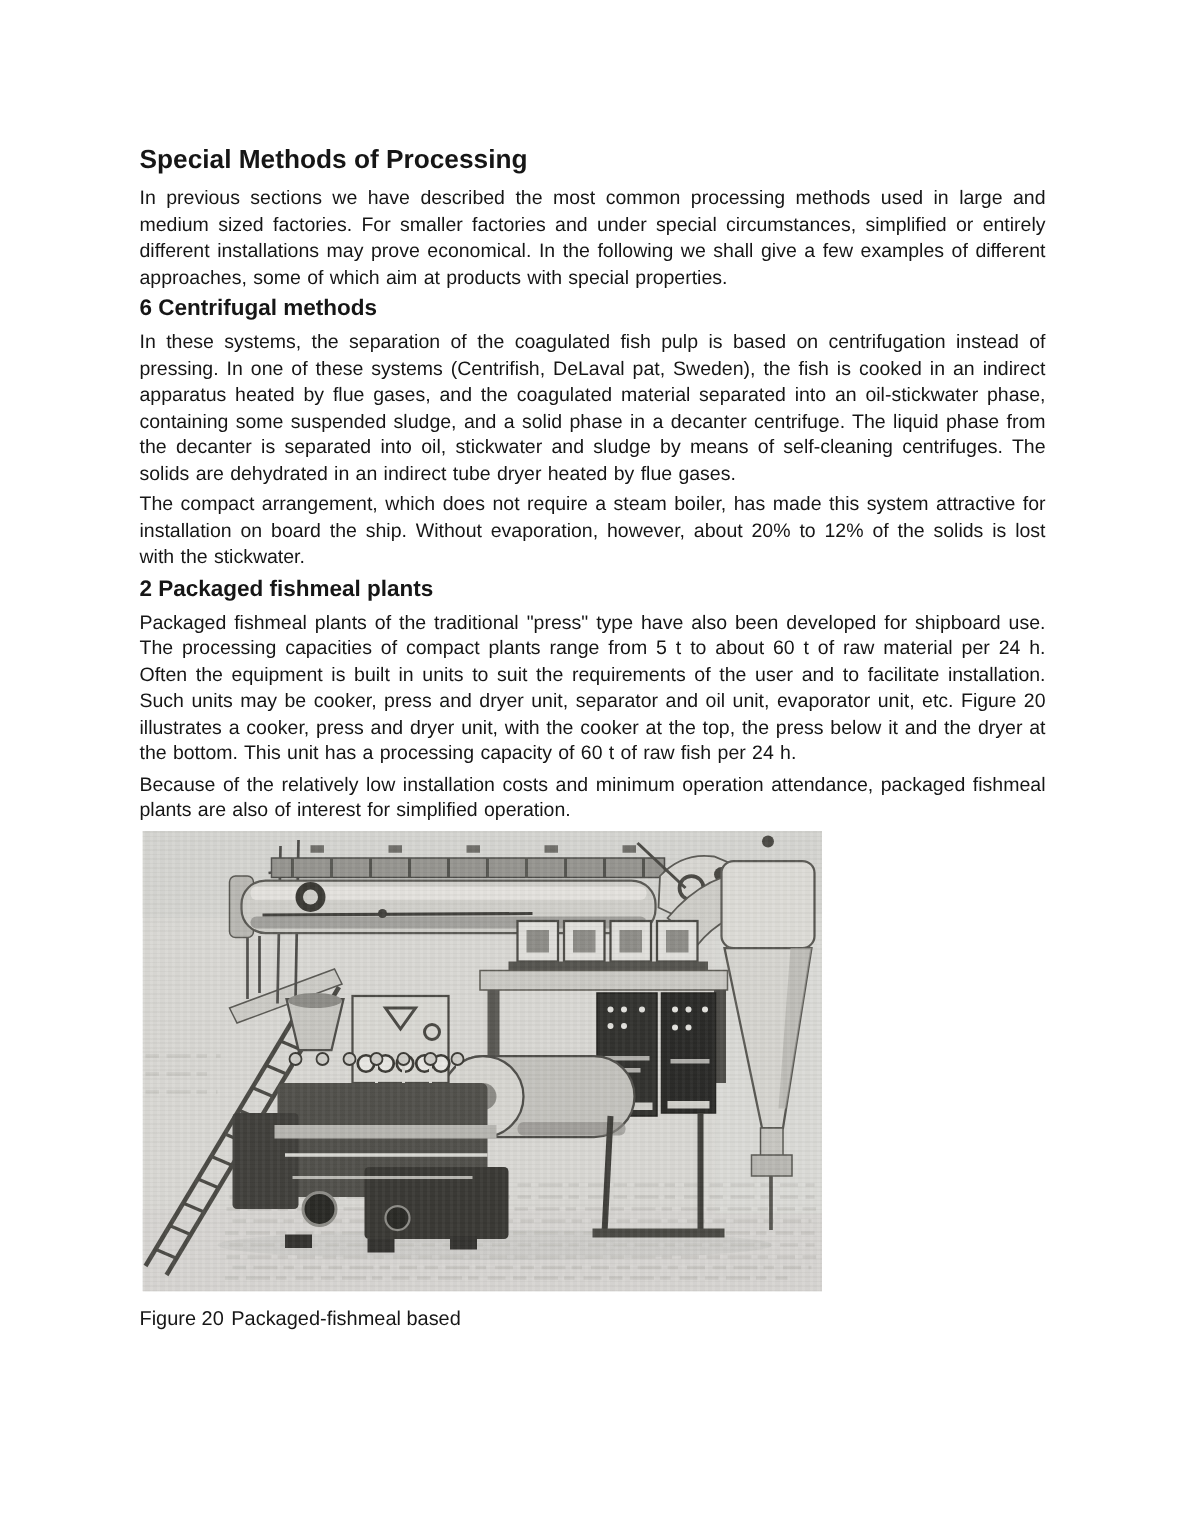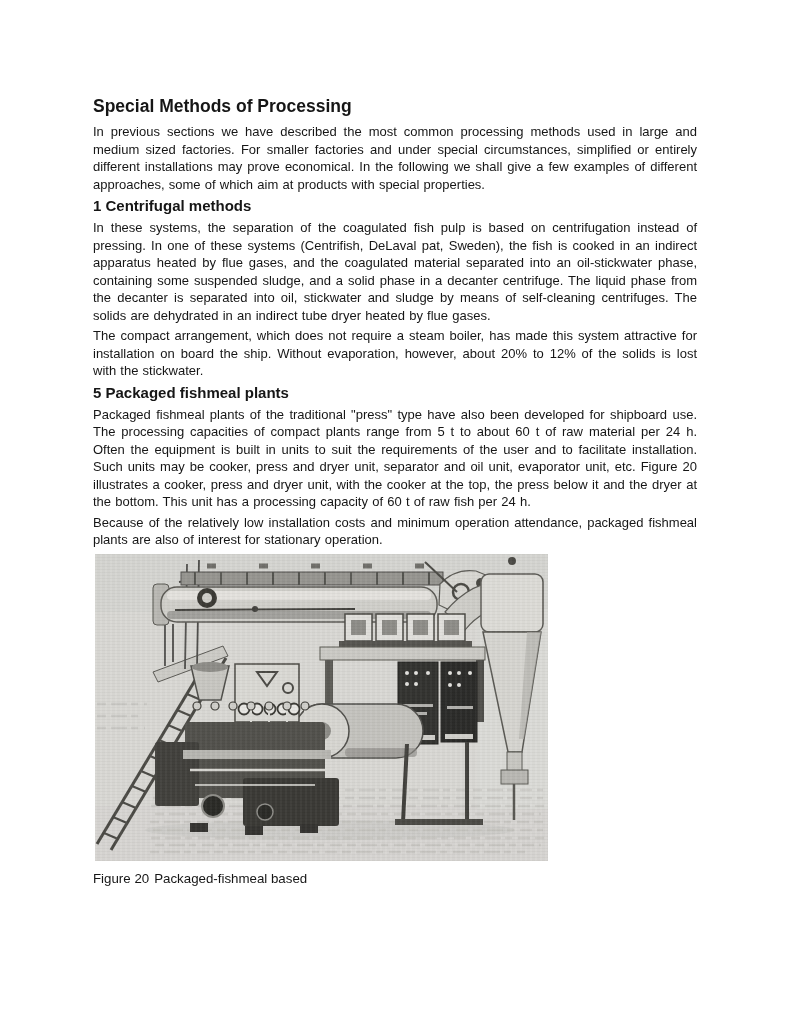--- a/index.html
+++ b/index.html
@@ -24,27 +24,27 @@
 </style>
 </head>
 <body>
 
 <div class="sheet">
 
   <h1>Special Methods of Processing</h1>
 
   <p class="body">In previous sections we have described the most common processing methods used in large and medium sized factories. For smaller factories and under special circumstances, simplified or entirely different installations may prove economical. In the following we shall give a few examples of different approaches, some of which aim at products with special properties.</p>
 
-  <h2>1 Centrifugal methods</h2>
+  <h2>6 Centrifugal methods</h2>
   <p class="body">In these systems, the separation of the coagulated fish pulp is based on centrifugation instead of pressing. In one of these systems (Centrifish, DeLaval pat, Sweden), the fish is cooked in an indirect apparatus heated by flue gases, and the coagulated material separated into an oil-stickwater phase, containing some suspended sludge, and a solid phase in a decanter centrifuge. The liquid phase from the decanter is separated into oil, stickwater and sludge by means of self-cleaning centrifuges. The solids are dehydrated in an indirect tube dryer heated by flue gases.</p>
   <p class="body">The compact arrangement, which does not require a steam boiler, has made this system attractive for installation on board the ship. Without evaporation, however, about 20% to 12% of the solids is lost with the stickwater.</p>
 
-  <h2>5 Packaged fishmeal plants</h2>
+  <h2>2 Packaged fishmeal plants</h2>
   <p class="body">Packaged fishmeal plants of the traditional "press" type have also been developed for shipboard use. The processing capacities of compact plants range from 5 t to about 60 t of raw material per 24 h. Often the equipment is built in units to suit the requirements of the user and to facilitate installation. Such units may be cooker, press and dryer unit, separator and oil unit, evaporator unit, etc. Figure 20 illustrates a cooker, press and dryer unit, with the cooker at the top, the press below it and the dryer at the bottom. This unit has a processing capacity of 60 t of raw fish per 24 h.</p>
-  <p class="body">Because of the relatively low installation costs and minimum operation attendance, packaged fishmeal plants are also of interest for stationary operation.</p>
+  <p class="body">Because of the relatively low installation costs and minimum operation attendance, packaged fishmeal plants are also of interest for simplified operation.</p>
 
   <figure class="photo">
     <svg viewBox="0 0 453 307" width="453" height="307" xmlns="http://www.w3.org/2000/svg">
 
       <g>
         <rect x="0" y="0" width="453" height="307" fill="#d8d7d3"></rect>
         <rect x="0" y="0" width="453" height="58" fill="#d2d1cd" opacity="0.55"></rect>
         <rect x="0" y="252" width="453" height="55" fill="#d3d2cf" opacity="0.5"></rect>
         <rect x="382" y="55" width="71" height="200" fill="#dddcd8" opacity="0.55"></rect>
       </g>

